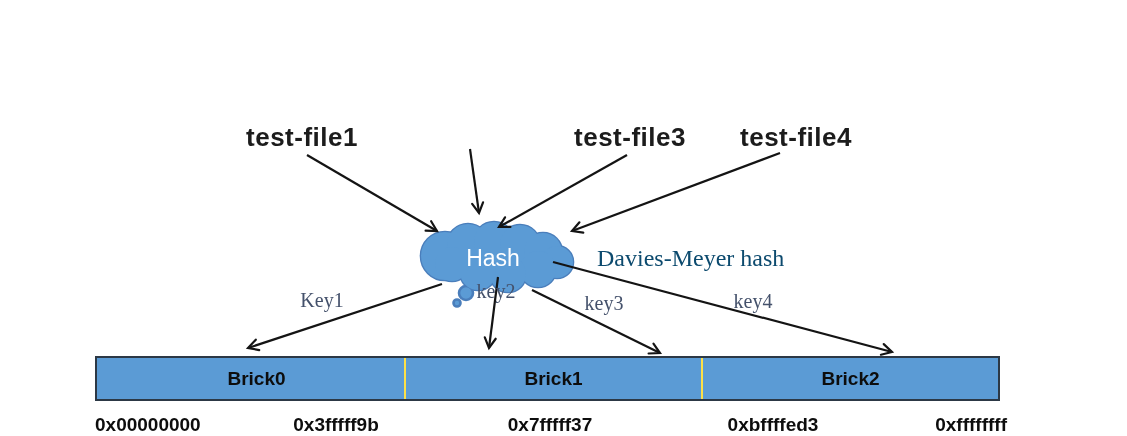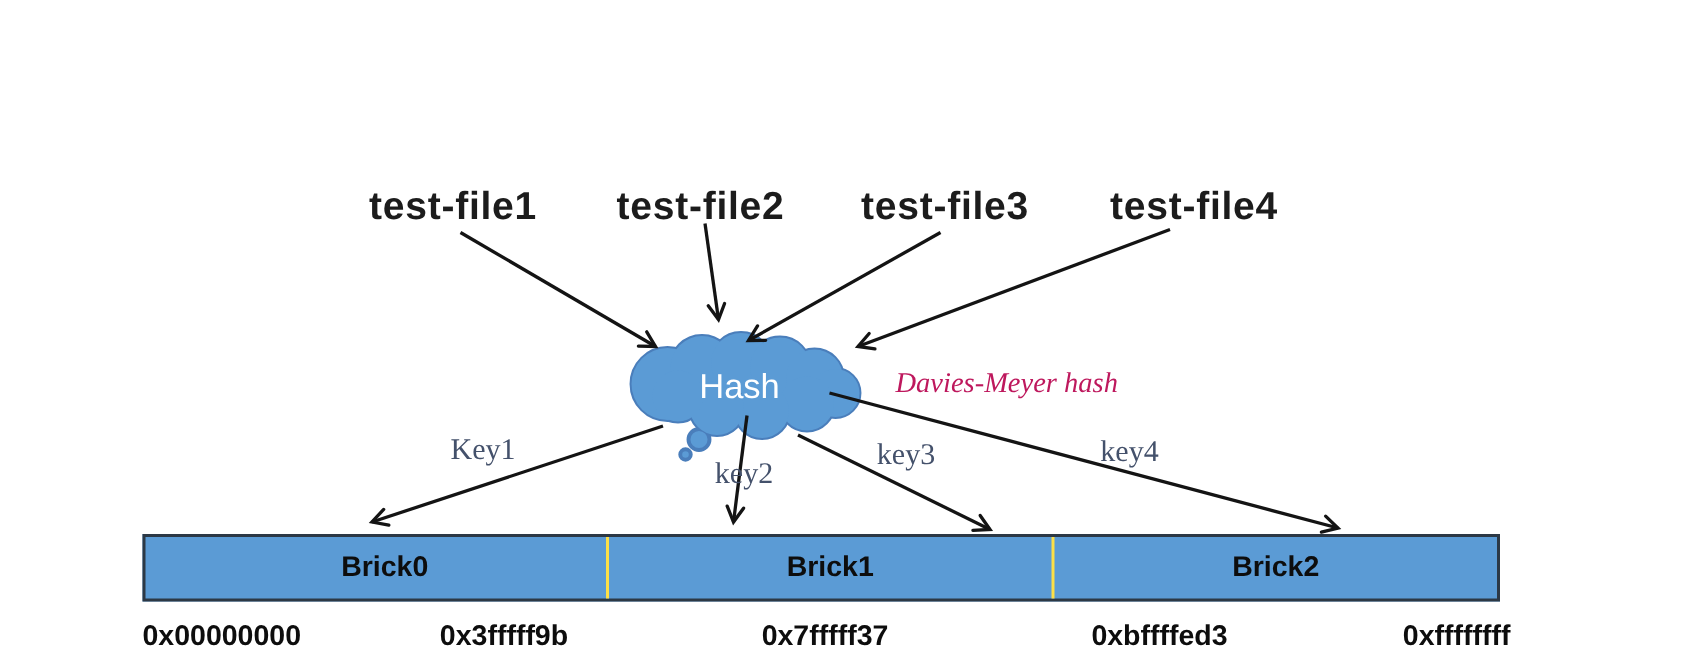--- a/index.html
+++ b/index.html
@@ -17,21 +17,21 @@
     font-size:26px;font-weight:600;color:#1c1c1c;
     transform:translateX(-50%);
     letter-spacing:0.5px;
   }
   .cloud-label{
     font-size:23px;font-weight:500;color:#ffffff;
     transform:translate(-50%,-50%);
   }
   .note-label{
     font-family:"Liberation Serif", serif;
-    font-size:19px;color:#be185d;font-style:italic;
+    font-size:24px;color:#0c4a6e;
   }
   .key-label{
     font-family:"Liberation Serif", serif;
     font-size:20px;color:#44516b;
     transform:translateX(-50%);
   }
   .range-bar{
     position:absolute;left:95px;top:308px;width:905px;height:45px;
     background:#5b9bd5;
     border:2px solid #2c3845;
@@ -103,29 +103,28 @@
     <line class="arrow" x1="627" y1="107" x2="499" y2="179" marker-end="url(#ah)"></line>
     <line class="arrow" x1="780" y1="105" x2="572" y2="183" marker-end="url(#ah)"></line>
 
     <line class="arrow" x1="442" y1="236" x2="248" y2="300" marker-end="url(#ah)"></line>
     <line class="arrow" x1="498" y1="229" x2="489" y2="300" marker-end="url(#ah)"></line>
     <line class="arrow" x1="532" y1="242" x2="660" y2="305" marker-end="url(#ah)"></line>
     <line class="arrow" x1="553" y1="214" x2="892" y2="304" marker-end="url(#ah)"></line>
   </svg>
 
   <div class="abs file-label" style="left:302px;top:74px">test-file1</div>
-  <div class="abs file-label" style="left:467px;top:74px">test-file2</div>
   <div class="abs file-label" style="left:630px;top:74px">test-file3</div>
   <div class="abs file-label" style="left:796px;top:74px">test-file4</div>
 
   <div class="abs cloud-label" style="left:493px;top:210px">Hash</div>
   <div class="abs note-label" style="left:597px;top:197px">Davies-Meyer hash</div>
 
   <div class="abs key-label" style="left:322px;top:241px">Key1</div>
-  <div class="abs key-label" style="left:496px;top:257px">key2</div>
+  <div class="abs key-label" style="left:496px;top:232px">key2</div>
   <div class="abs key-label" style="left:604px;top:244px">key3</div>
   <div class="abs key-label" style="left:753px;top:242px">key4</div>
 
   <div class="range-bar">
     <div class="brick-cell">
       <span class="brick-label">Brick0</span>
     </div>
     <div class="brick-cell">
       <span class="brick-label">Brick1</span>
     </div>

